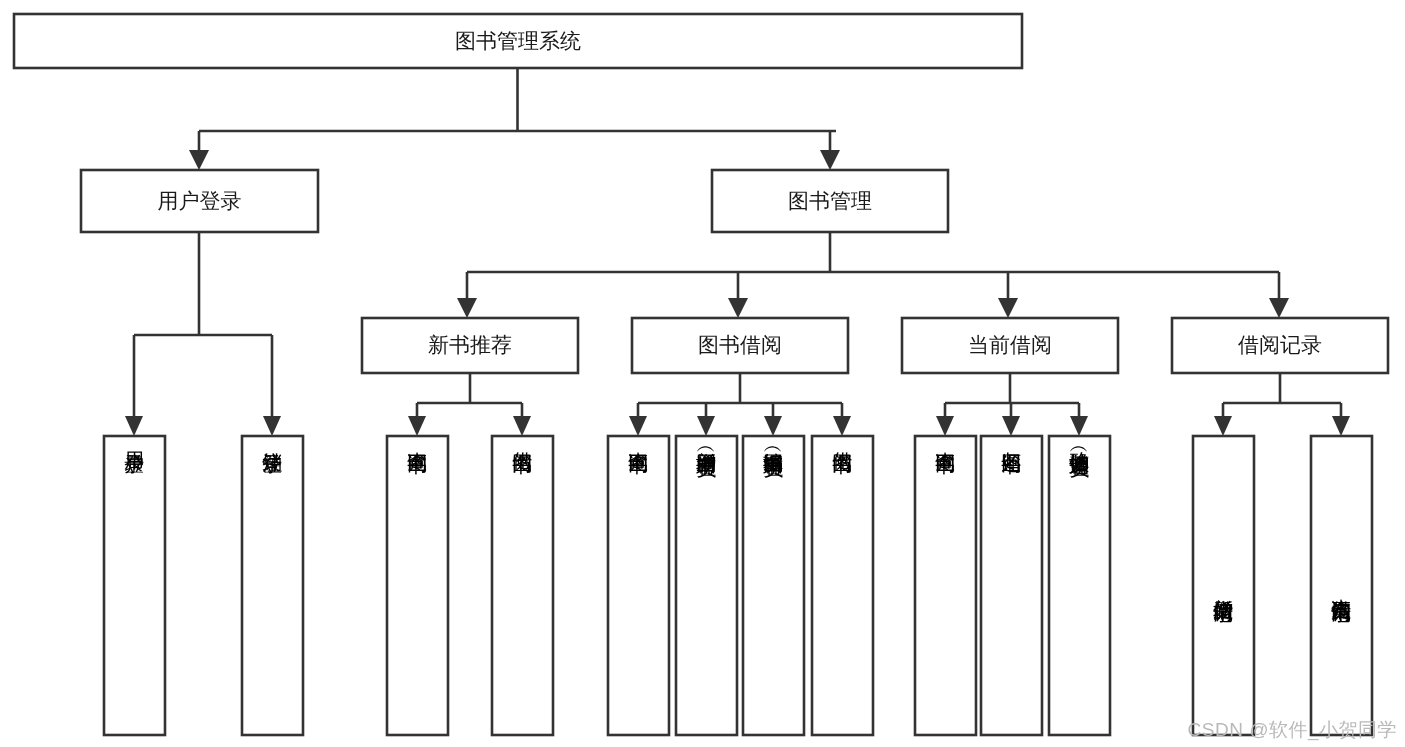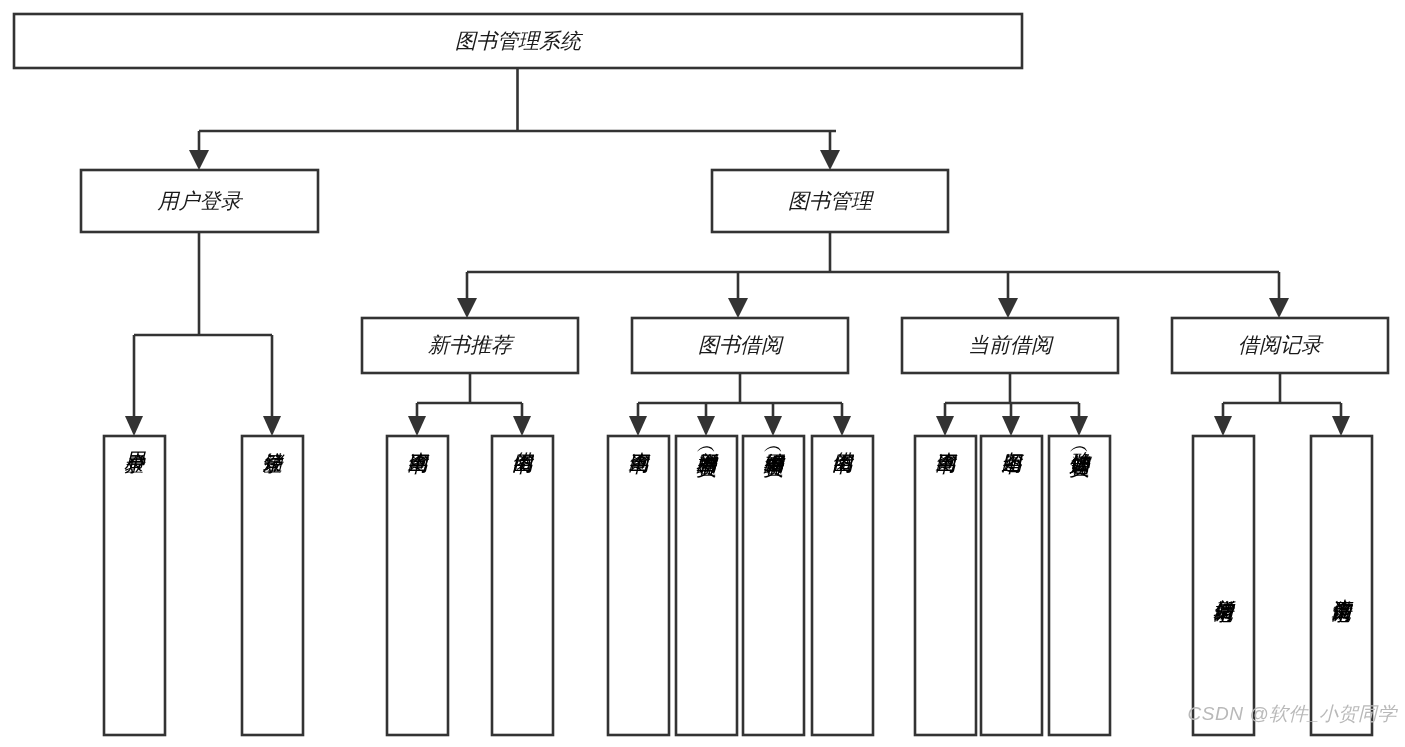--- a/index.html
+++ b/index.html
@@ -11,21 +11,20 @@
     width: 1405px;
     height: 747px;
     font-family: "Liberation Sans", "DejaVu Sans", sans-serif;
     overflow: hidden;
   }
   #diagram-root {
     position: relative;
     width: 1405px;
     height: 747px;
     background: #ffffff;
-    font-style: italic;
   }
   svg#tree-svg {
     position: absolute;
     left: 0;
     top: 0;
     width: 1405px;
     height: 747px;
   }
   .node-box {
     fill: #ffffff;
@@ -62,21 +61,21 @@
     fill: none;
     stroke-linecap: butt;
   }
   .arrow-head {
     fill: #333333;
     stroke: none;
   }
   #watermark {
     position: absolute;
     right: 8px;
-    bottom: 20px;
+    bottom: 4px;
     font-family: "Liberation Sans", "DejaVu Sans", sans-serif;
     font-size: 19px;
     color: #b9b9b9;
     white-space: nowrap;
     letter-spacing: 0.5px;
   }
 </style>
 </head>
 <body>
 

